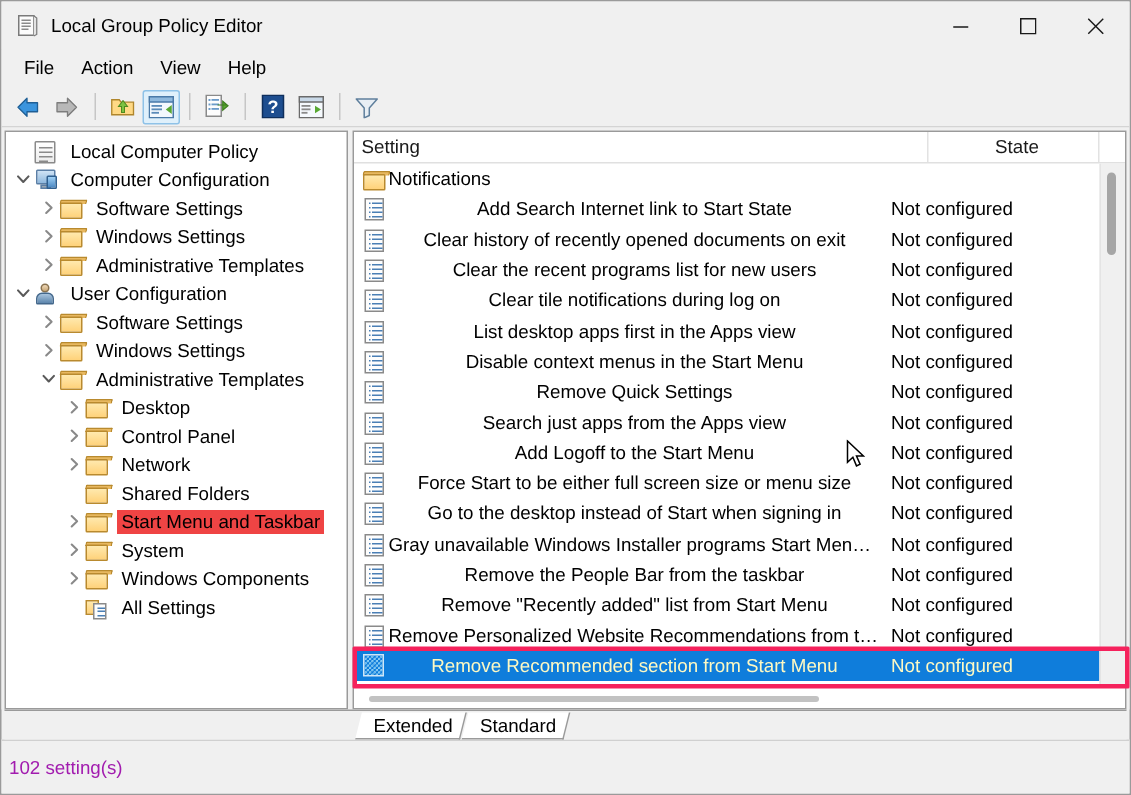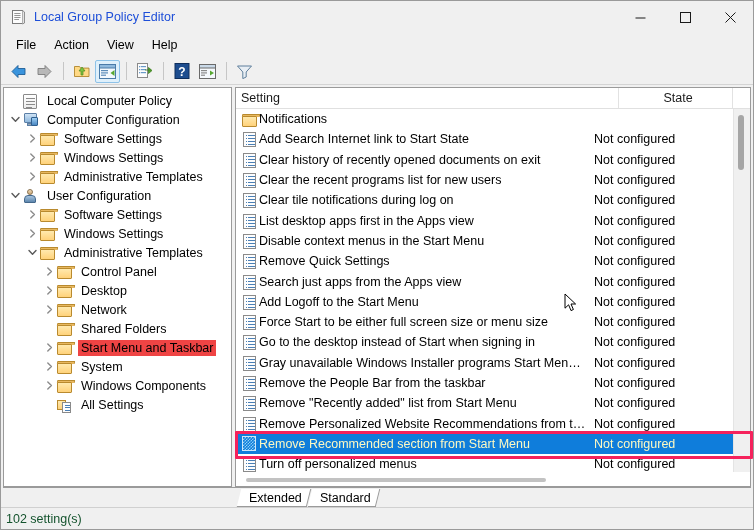--- a/index.html
+++ b/index.html
@@ -29,21 +29,21 @@
     position: relative;
   }
   .title-icon {
     width: 16px; height: 16px;
     margin-left: 9px; margin-right: 8px;
     position: relative;
     flex: 0 0 auto;
   }
   .title-text {
     font-size: 12.5px;
-    color: #1d4ed8;
+    color: #000000;
     white-space: nowrap;
   }
   .win-buttons {
     position: absolute;
     right: 0; top: 0;
     height: 32px;
     display: flex;
   }
   .win-btn {
     width: 45px; height: 32px;
@@ -331,20 +331,21 @@
   }
   .row .r-ico {
     width: 20px; flex: 0 0 auto;
     display: flex; align-items: center; justify-content: center;
   }
   .row .r-name {
     width: 328px;
     flex: 0 0 auto;
     overflow: hidden;
     text-overflow: ellipsis;
+    text-align: center;
   }
   .row .r-state {
     flex: 0 0 auto;
     width: 150px;
     padding-left: 7px;
   }
   .row.folder-row .r-name { width: auto; }
 
   
   .ico-sel {
@@ -422,28 +423,28 @@
     border-left: none;
     cursor: default;
     transform: skewX(-14deg);
     margin-right: 1px;
   }
   .tab span { transform: skewX(14deg); }
   .tab.active { background: #fff; }
 
   
   .statusbar {
-    height: 22px;
+    height: 36px;
     background: #f0f0f0;
     border-top: 1px solid #d0d0d0;
     display: flex;
     align-items: center;
     padding-left: 5px;
     font-size: 12.5px;
-    color: #14532d;
+    color: #a21caf;
     flex: 0 0 auto;
   }
 
   
   .red-box {
     position: absolute;
     border: 3px solid #f5225c;
     pointer-events: none;
     z-index: 40;
     border-radius: 1px;
@@ -716,36 +717,36 @@
               <svg width="9" height="9" viewBox="0 0 9 9">
                 <path d="M2.8 1 L6.4 4.5 L2.8 8" fill="none" stroke="#8a8a8a" stroke-width="1.4" stroke-linecap="round" stroke-linejoin="round"></path>
               </svg>
             </div>
             <div class="tree-ico">
               <div class="ico-folder">
                 <div class="tab"></div>
                 <div class="bdy"></div>
               </div>
             </div>
-            <div class="label">Control Panel</div>
+            <div class="label">Desktop</div>
           </div>
           <div class="tree-row">
             <div style="width:38px;flex:0 0 auto"></div>
             <div class="chevron">
               <svg width="9" height="9" viewBox="0 0 9 9">
                 <path d="M2.8 1 L6.4 4.5 L2.8 8" fill="none" stroke="#8a8a8a" stroke-width="1.4" stroke-linecap="round" stroke-linejoin="round"></path>
               </svg>
             </div>
             <div class="tree-ico">
               <div class="ico-folder">
                 <div class="tab"></div>
                 <div class="bdy"></div>
               </div>
             </div>
-            <div class="label">Desktop</div>
+            <div class="label">Control Panel</div>
           </div>
           <div class="tree-row">
             <div style="width:38px;flex:0 0 auto"></div>
             <div class="chevron">
               <svg width="9" height="9" viewBox="0 0 9 9">
                 <path d="M2.8 1 L6.4 4.5 L2.8 8" fill="none" stroke="#8a8a8a" stroke-width="1.4" stroke-linecap="round" stroke-linejoin="round"></path>
               </svg>
             </div>
             <div class="tree-ico">
               <div class="ico-folder">

